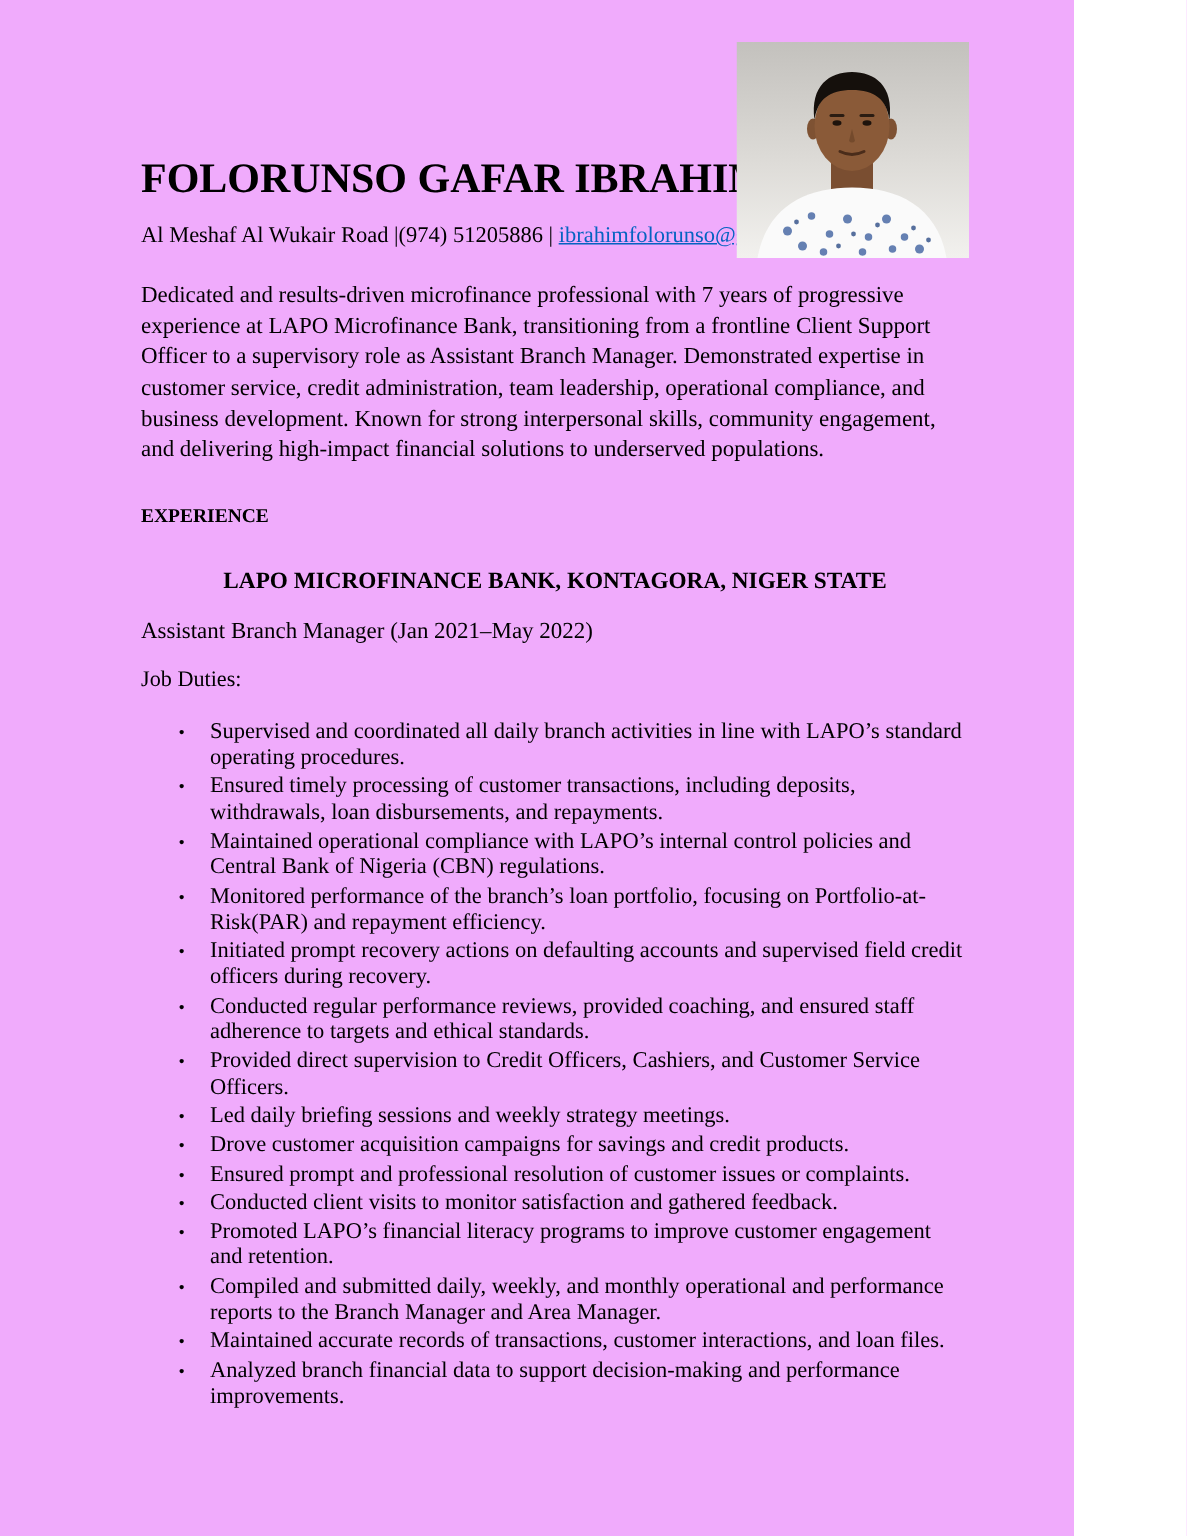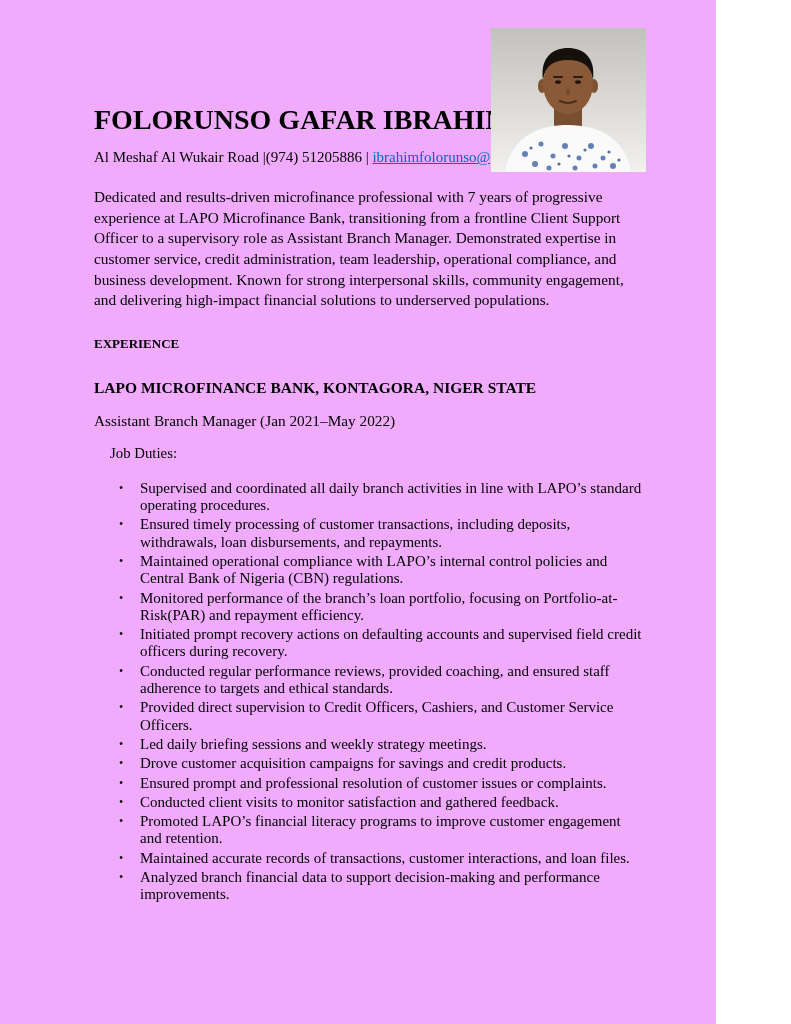--- a/index.html
+++ b/index.html
@@ -11,23 +11,23 @@
   .photo{
     position:absolute;top:28px;right:70px;width:155px;height:144px;display:block;
   }
   h1.name{
     font-size:28px;line-height:1.15;margin:104px 0 0 0;font-weight:bold;
   }
   .contact{font-size:15px;margin:13px 0 0 0;}
   .email{color:#0563C1;text-decoration:underline;cursor:pointer;}
   .summary{font-size:15.3px;line-height:20.6px;margin:21px 0 0 0;}
   h2.section{font-size:13px;margin:25px 0 0 0;font-weight:bold;}
-  h3.employer{font-size:15.5px;margin:27px 0 0 0;font-weight:bold;}
+  h3.employer{font-size:15.5px;margin:27px 0 0 0;font-weight:bold;text-align:center;}
   .role{font-size:15.3px;margin:15px 0 0 0;}
-  .duties-label{font-size:14.8px;margin:15px 0 0 16px;font-family:Liberation Serif, serif;}
+  .duties-label{font-size:14.8px;margin:15px 0 0 0;font-family:Liberation Serif, serif;}
   ul.duties{
     list-style:none;margin:18px 0 0 0;padding:0 0 0 46px;
     font-size:15px;line-height:17.3px;
   }
   ul.duties li{position:relative;margin:0 0 2px 0;}
   ul.duties li::before{
     content:"\2022";position:absolute;left:-21px;top:0px;font-size:12px;
   }
   ul.duties b{font-weight:normal;}
 </style>
@@ -115,18 +115,19 @@
       <li><span>Maintained operational compliance with LAPO’s internal control policies and Central Bank of Nigeria (CBN) regulations.</span><b></b><span></span></li>
       <li><span>Monitored performance of the branch’s loan portfolio, focusing on </span><b>Portfolio-at-Risk(PAR)</b><span> and repayment efficiency.</span></li>
       <li><span>Initiated prompt recovery actions on defaulting accounts and supervised field credit officers during recovery.</span><b></b><span></span></li>
       <li><span>Conducted regular performance reviews, provided coaching, and ensured staff adherence to targets and ethical standards.</span><b></b><span></span></li>
       <li><span>Provided direct supervision to Credit Officers, Cashiers, and Customer Service Officers.</span><b></b><span></span></li>
       <li><span>Led daily briefing sessions and weekly strategy meetings.</span><b></b><span></span></li>
       <li><span>Drove customer acquisition campaigns for savings and credit products.</span><b></b><span></span></li>
       <li><span>Ensured prompt and professional resolution of customer issues or complaints.</span><b></b><span></span></li>
       <li><span>Conducted client visits to monitor satisfaction and gathered feedback.</span><b></b><span></span></li>
       <li><span>Promoted LAPO’s financial literacy programs to improve customer engagement and retention.</span><b></b><span></span></li>
+      <li><span>Compiled and submitted daily, weekly, and monthly operational and performance reports to the Branch Manager and Area Manager.</span><b></b><span></span></li>
       <li><span>Maintained accurate records of transactions, customer interactions, and loan files.</span><b></b><span></span></li>
       <li><span>Analyzed branch financial data to support decision-making and performance improvements.</span><b></b><span></span></li>
     </ul>
 
   </div>
 </div>
 
 </body></html>

